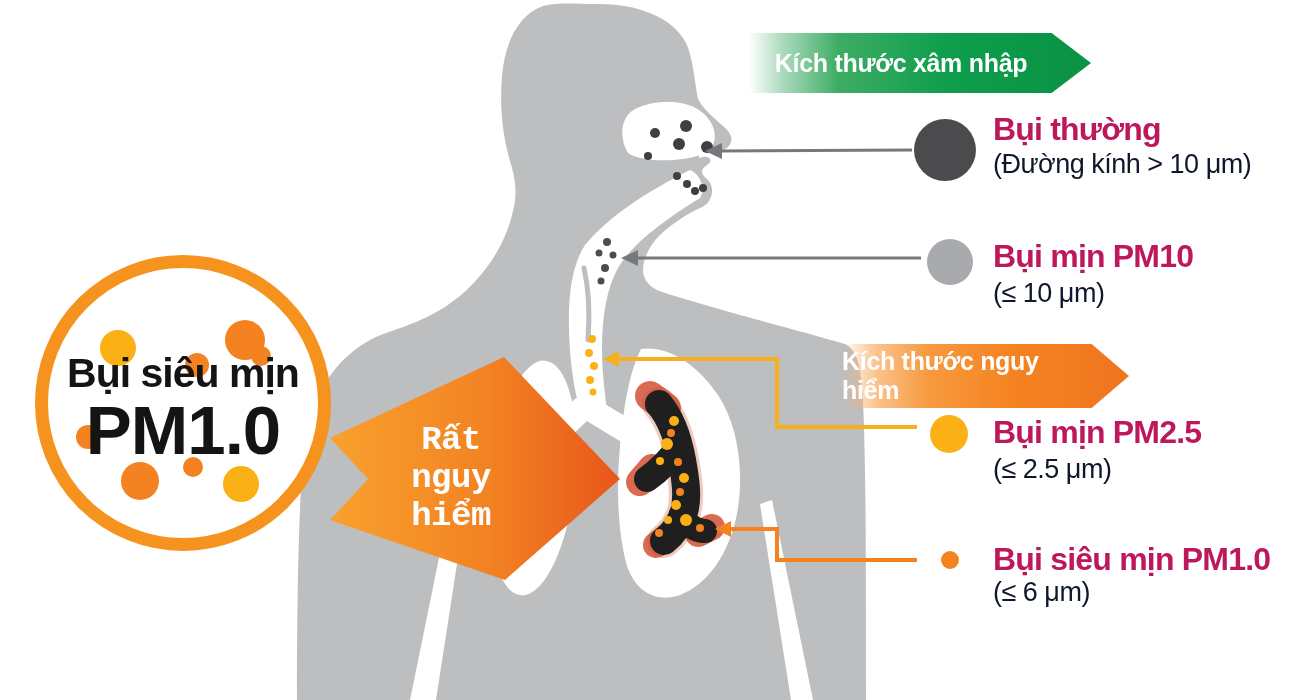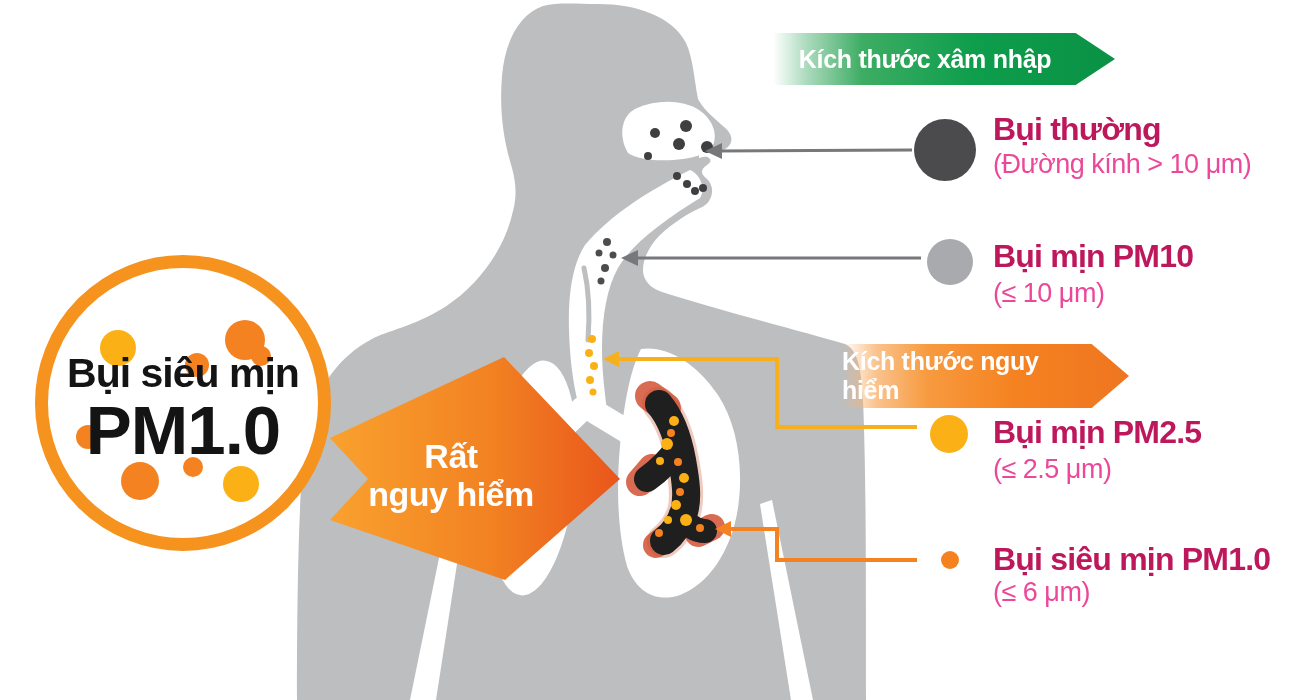--- a/index.html
+++ b/index.html
@@ -4,56 +4,56 @@
 <style>
   html,body{margin:0;padding:0;background:#ffffff;}
   .stage{position:relative;width:1300px;height:700px;overflow:hidden;
          font-family:"Liberation Sans",sans-serif;background:#fff;}
   .stage svg{position:absolute;left:0;top:0;z-index:1;}
   .ov{position:absolute;z-index:3;}
 
   
   .banner{display:flex;align-items:center;justify-content:center;
           color:#fff;font-weight:bold;letter-spacing:-0.3px;}
-  .banner-green{left:773px;top:33px;width:342px;height:52px;font-size:25px;
+  .banner-green{left:749px;top:33px;width:342px;height:60px;font-size:25px;
     padding-right:38px;box-sizing:border-box;
     background:linear-gradient(90deg,rgba(255,255,255,0) 0%,rgba(142,205,166,.75) 10%,#3EAD64 26%,#0E9E4C 58%,#0A9145 100%);
     clip-path:polygon(0 0,88.5% 0,100% 50%,88.5% 100%,0 100%);}
   .banner-orange{left:842px;top:344px;width:287px;height:64px;font-size:25px;
     padding-right:30px;box-sizing:border-box;
     background:linear-gradient(90deg,rgba(255,255,255,0) 0%,rgba(249,179,112,.8) 12%,#F79A3F 30%,#F58220 60%,#EF7520 100%);
     clip-path:polygon(0 0,87% 0,100% 50%,87% 100%,0 100%);}
 
   
   .swatch{position:absolute;border-radius:50%;}
   .sw-normal{left:914px;top:119px;width:62px;height:62px;background:#4B4B4D;}
   .sw-pm10{left:927px;top:239px;width:46px;height:46px;background:#A8AAAD;}
   .sw-pm25{left:930px;top:415px;width:38px;height:38px;background:#FBB116;}
   .sw-pm1{left:941px;top:551px;width:18px;height:18px;background:#F5821F;}
   .lg-title{position:absolute;left:993px;font-size:32px;font-weight:bold;
             color:#be185d;letter-spacing:-0.8px;white-space:nowrap;}
-  .lg-sub{position:absolute;left:993px;font-size:27px;color:#ec4899;
+  .lg-sub{position:absolute;left:993px;font-size:27px;color:#0f172a;
           letter-spacing:-0.5px;white-space:nowrap;}
   .t1{top:111px;} .s1{top:149px;}
   .t2{top:238px;} .s2{top:278px;}
   .t3{top:414px;} .s3{top:454px;}
   .t4{top:541px;} .s4{top:577px;}
 
   
   .bubble{left:35px;top:255px;width:270px;height:270px;border:13px solid #F6921E;
           border-radius:50%;background:#fff;text-decoration:underline;}
   .bdot{position:absolute;border-radius:50%;}
   .bubble-text{position:absolute;left:0;top:84px;width:100%;text-align:center;
                color:#141414;line-height:1.05;}
   .bubble-line1{font-size:41px;font-weight:bold;letter-spacing:-1px;}
   .bubble-line2{font-size:69px;font-weight:bold;letter-spacing:-1px;}
 
   
-  .arrow-label{left:366px;top:437px;width:170px;text-align:center;color:#fff;
-               font-size:34px;font-weight:bold;line-height:38px;letter-spacing:-0.5px;}
+  .arrow-label{left:366px;top:421px;width:170px;text-align:center;color:#fff;
+               font-size:34px;font-weight:bold;line-height:38px;letter-spacing:-0.5px;font-family:Liberation Mono, monospace;}
 </style>
 </head>
 <body>
 
 <div class="stage">
 
   <svg width="1300" height="700" viewBox="0 0 1300 700">
     <defs>
       <linearGradient id="arrowGrad" x1="330" y1="470" x2="620" y2="470" gradientUnits="userSpaceOnUse">
         <stop offset="0" stop-color="#F9A12E"></stop>

